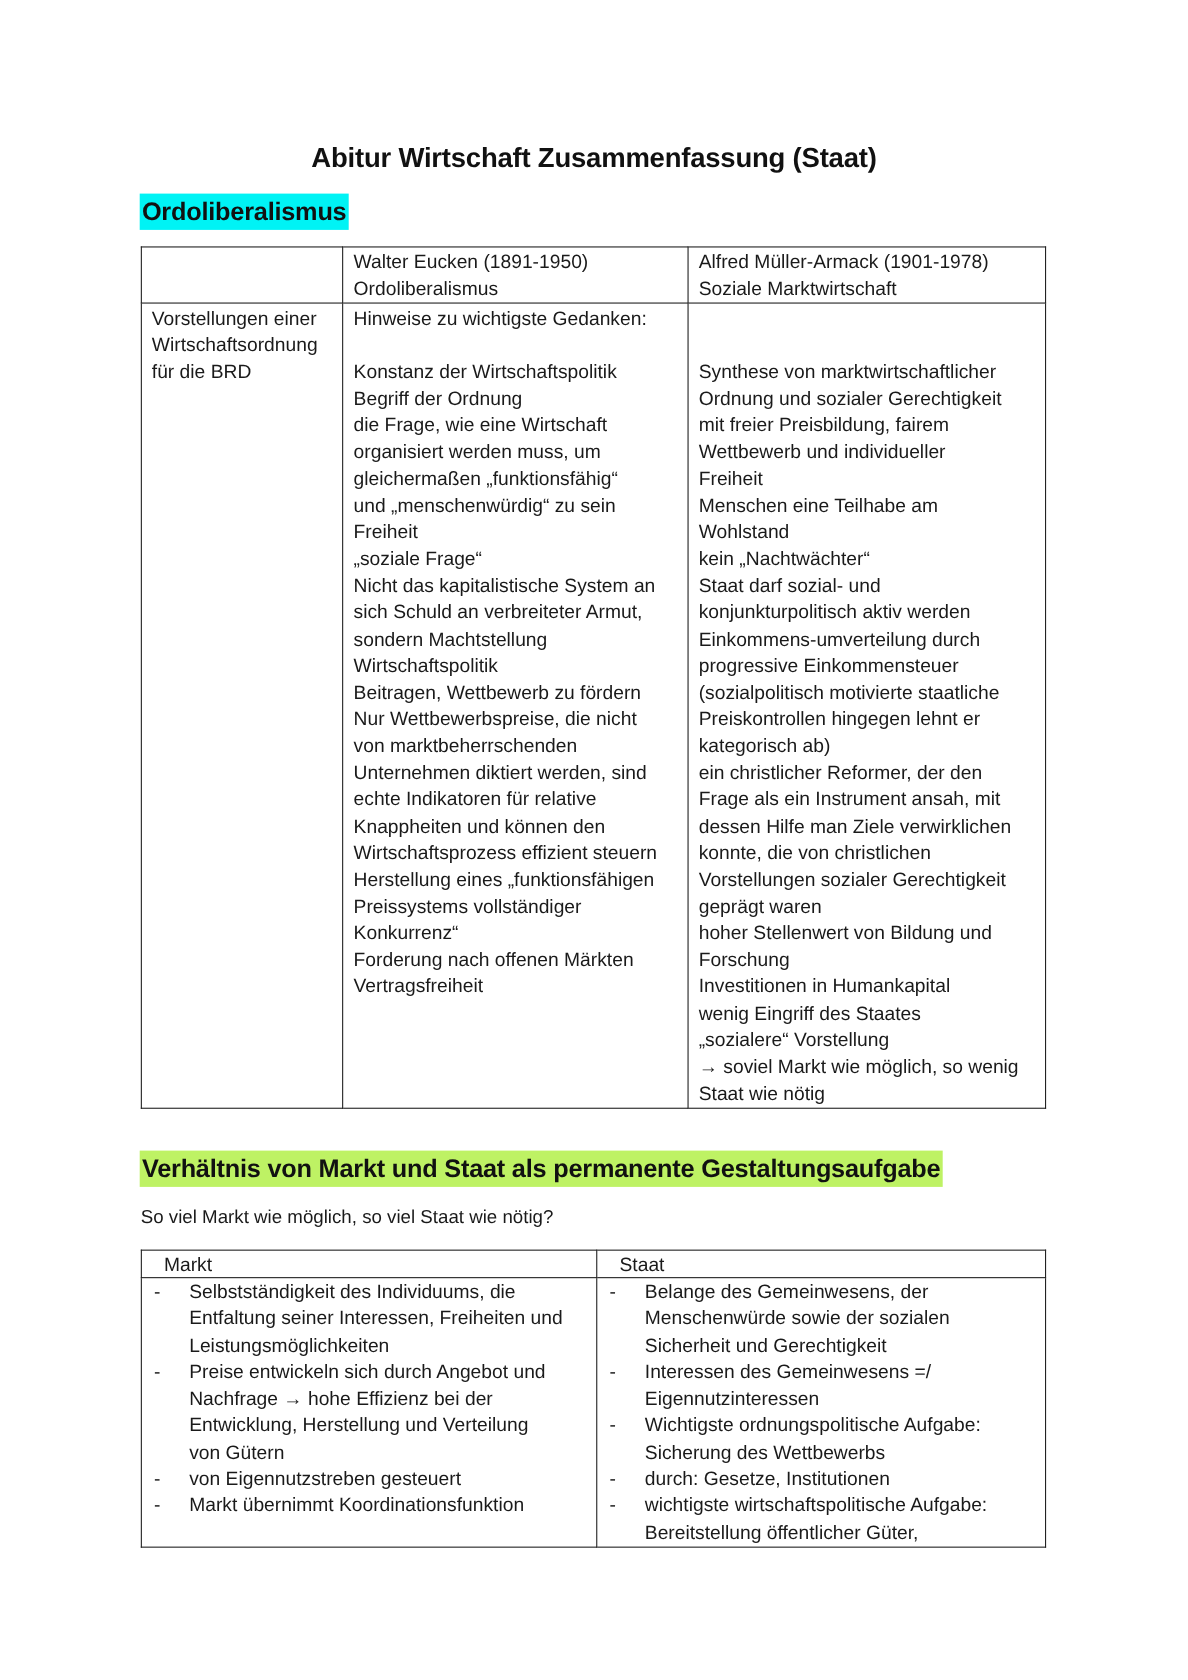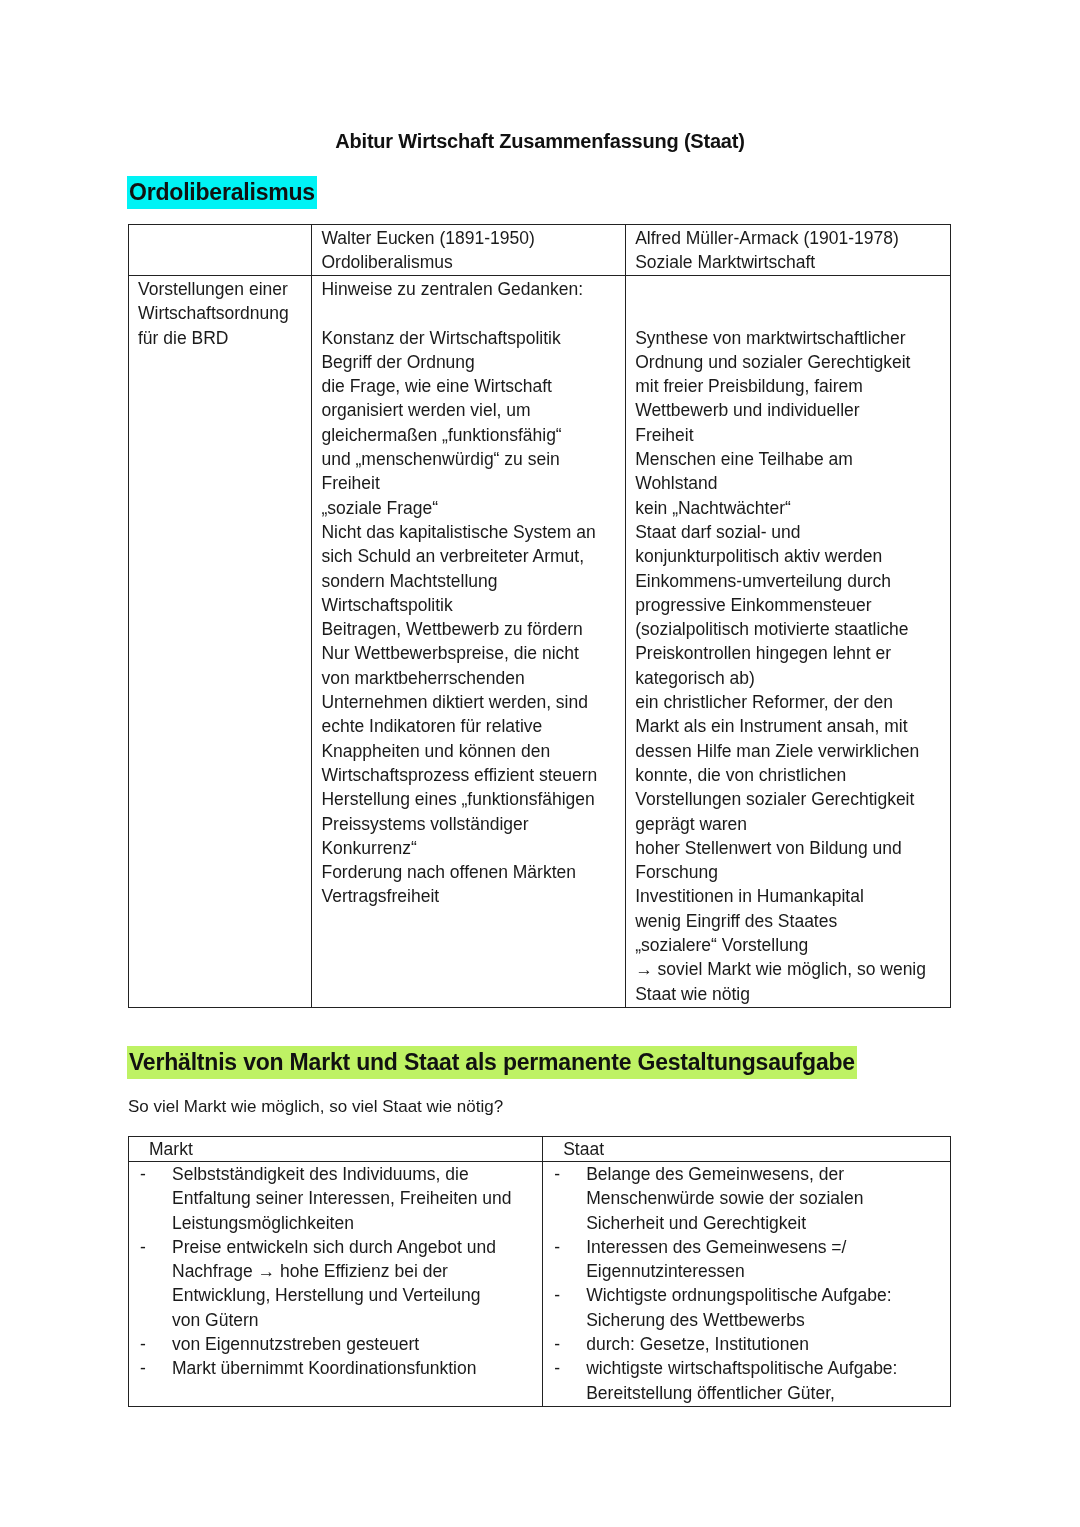--- a/index.html
+++ b/index.html
@@ -2,21 +2,21 @@
 <html><head>
   <meta charset="utf-8">
   <style>
     html, body { margin: 0; padding: 0; background: #ffffff; }
     body {
       width: 1080px; height: 1527px; position: relative; overflow: hidden;
       font-family: "Liberation Sans", sans-serif; color: #1a1a1a;
     }
     .doc-title {
       position: absolute; top: 130px; left: 0; width: 1080px; text-align: center;
-      font-size: 20px; font-weight: bold; letter-spacing: -0.2px; color: #111;
+      font-size: 25px; font-weight: bold; letter-spacing: -0.2px; color: #111;
     }
     .section-heading {
       position: absolute; font-size: 23px; font-weight: bold; color: #111;
       background: #00f3f5; padding: 0 2px; line-height: 33px;
       letter-spacing: -0.2px;
     }
     #h-ordo { top: 176px; left: 127px; }
     #h-verh { top: 1046px; left: 127px; }
     .subtitle {
       position: absolute; top: 1097px; left: 128px; font-size: 17px; color: #1a1a1a;
@@ -61,27 +61,27 @@
       <span class="line">Soziale Marktwirtschaft</span>
     </td>
   </tr>
   <tr class="body">
     <td class="c1" id="label-cell">
           <span class="line">Vorstellungen einer</span>
           <span class="line">Wirtschaftsordnung</span>
           <span class="line">für die BRD</span>
         </td>
     <td class="c2">
-      <span class="line">Hinweise zu zentralen Gedanken:</span>
+      <span class="line">Hinweise zu wichtigste Gedanken:</span>
       <span class="blank"></span>
       <div id="eucken-lines">
             <span class="line">Konstanz der Wirtschaftspolitik</span>
             <span class="line">Begriff der Ordnung</span>
             <span class="line">die Frage, wie eine Wirtschaft</span>
-            <span class="line">organisiert werden viel, um</span>
+            <span class="line">organisiert werden muss, um</span>
             <span class="line">gleichermaßen „funktionsfähig“</span>
             <span class="line">und „menschenwürdig“ zu sein</span>
             <span class="line">Freiheit</span>
             <span class="line">„soziale Frage“</span>
             <span class="line">Nicht das kapitalistische System an</span>
             <span class="line">sich Schuld an verbreiteter Armut,</span>
             <span class="line">sondern Machtstellung</span>
             <span class="line">Wirtschaftspolitik</span>
             <span class="line">Beitragen, Wettbewerb zu fördern</span>
             <span class="line">Nur Wettbewerbspreise, die nicht</span>
@@ -110,21 +110,21 @@
             <span class="line">Wohlstand</span>
             <span class="line">kein „Nachtwächter“</span>
             <span class="line">Staat darf sozial- und</span>
             <span class="line">konjunkturpolitisch aktiv werden</span>
             <span class="line">Einkommens-umverteilung durch</span>
             <span class="line">progressive Einkommensteuer</span>
             <span class="line">(sozialpolitisch motivierte staatliche</span>
             <span class="line">Preiskontrollen hingegen lehnt er</span>
             <span class="line">kategorisch ab)</span>
             <span class="line">ein christlicher Reformer, der den</span>
-            <span class="line">Markt als ein Instrument ansah, mit</span>
+            <span class="line">Frage als ein Instrument ansah, mit</span>
             <span class="line">dessen Hilfe man Ziele verwirklichen</span>
             <span class="line">konnte, die von christlichen</span>
             <span class="line">Vorstellungen sozialer Gerechtigkeit</span>
             <span class="line">geprägt waren</span>
             <span class="line">hoher Stellenwert von Bildung und</span>
             <span class="line">Forschung</span>
             <span class="line">Investitionen in Humankapital</span>
             <span class="line">wenig Eingriff des Staates</span>
             <span class="line">„sozialere“ Vorstellung</span>
             <span class="line">→ soviel Markt wie möglich, so wenig</span>

